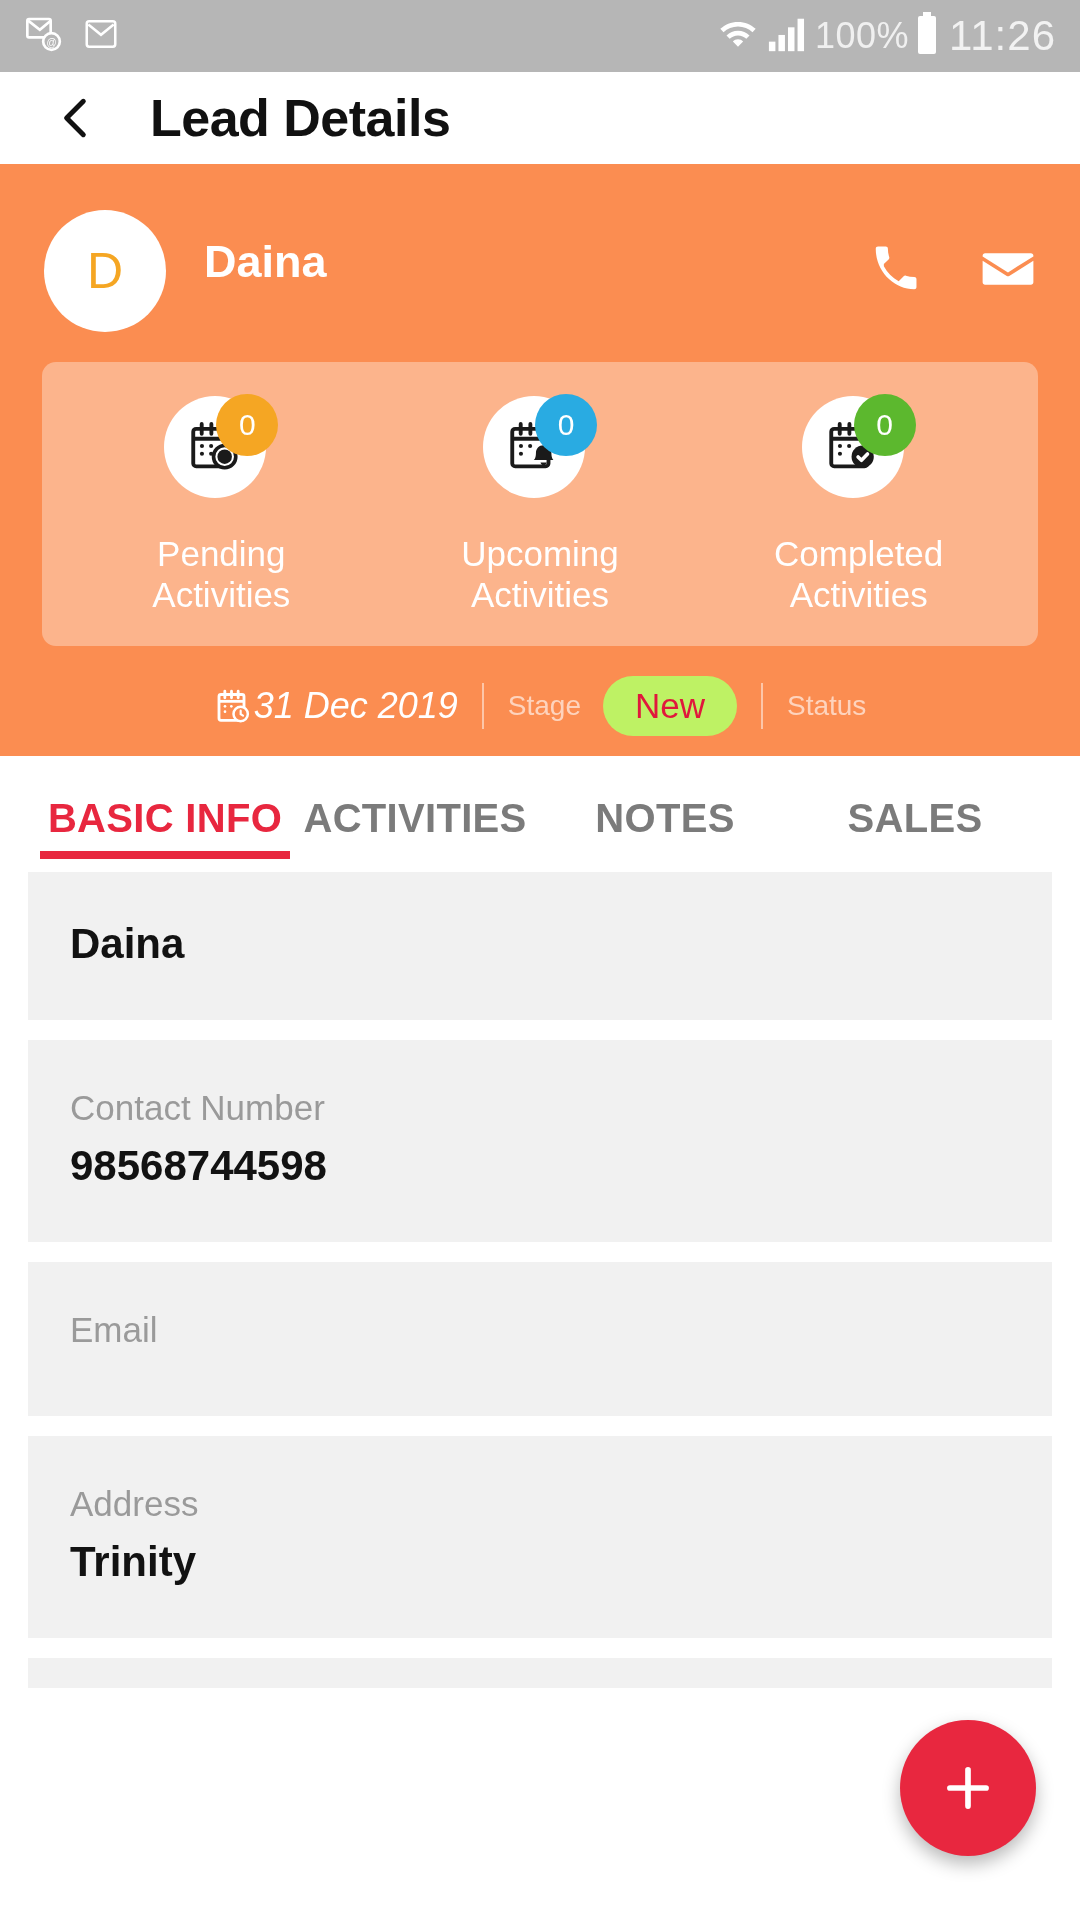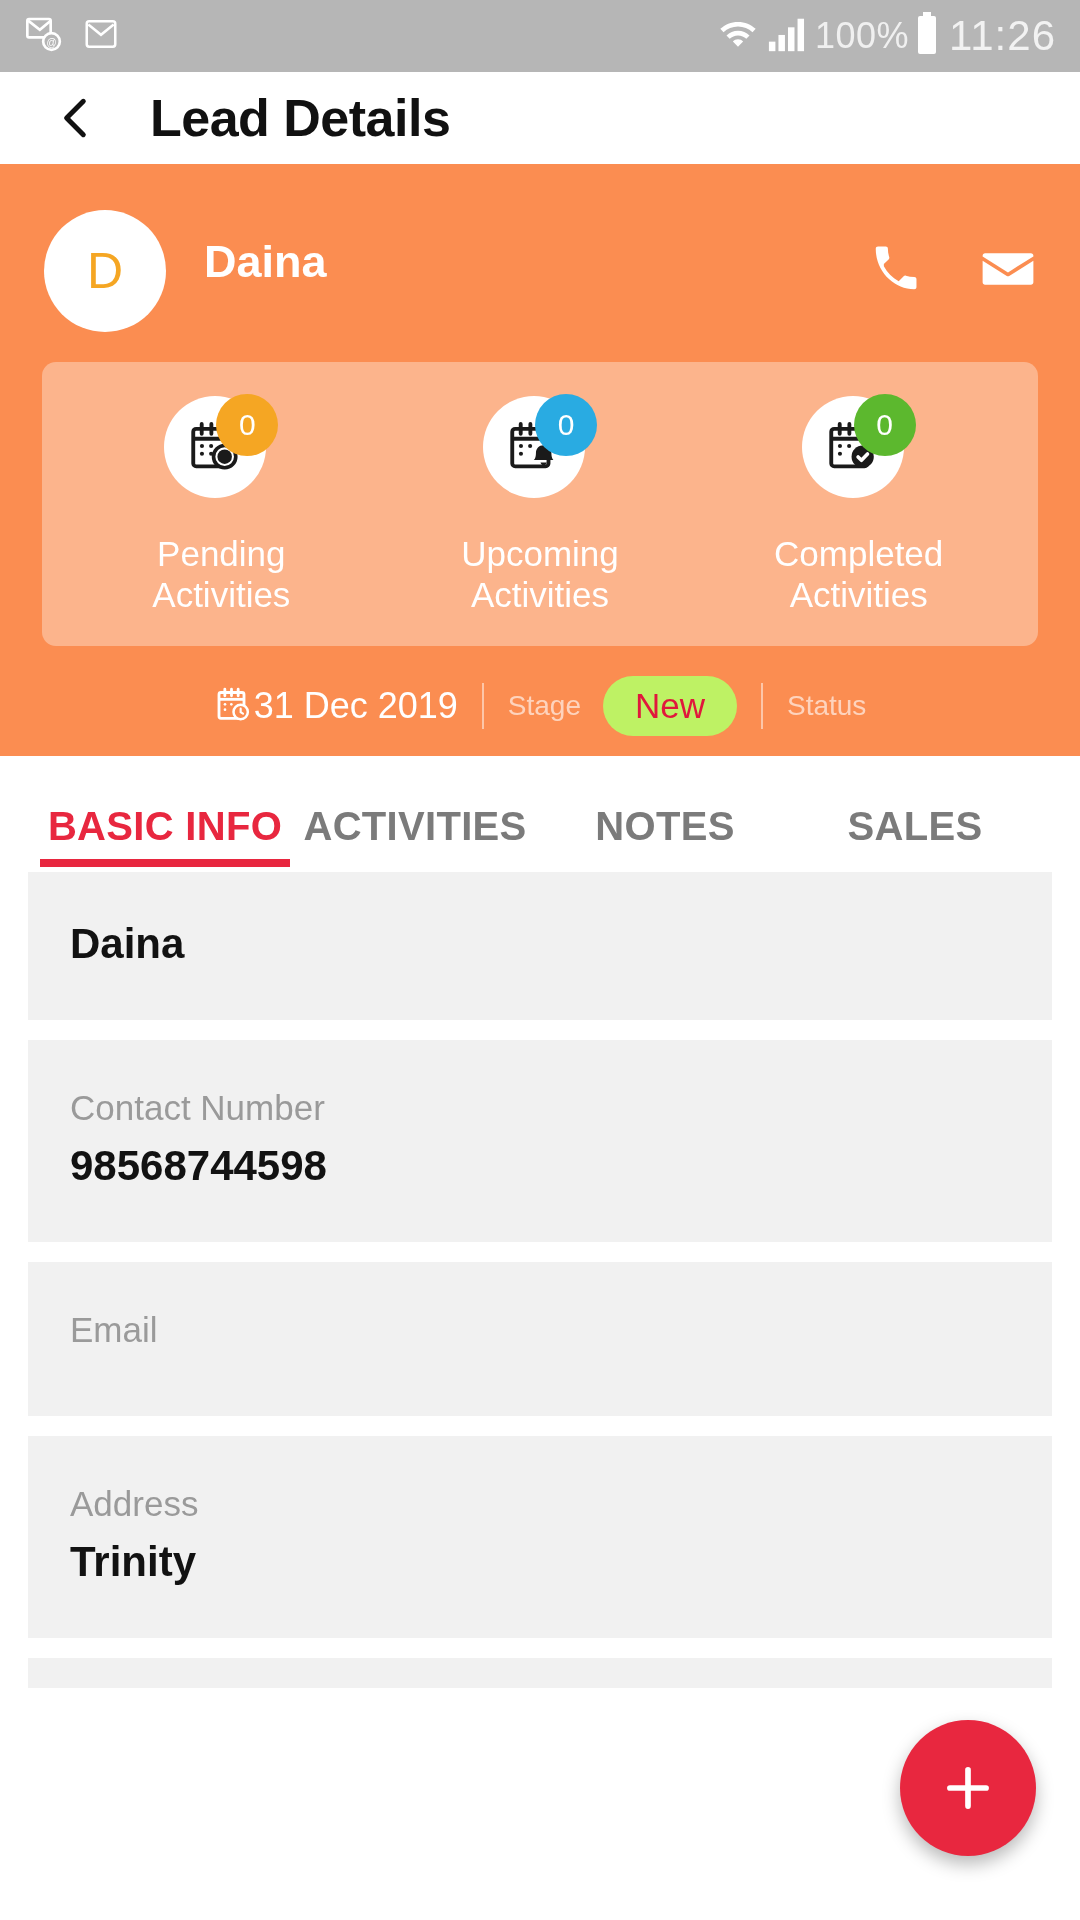--- a/index.html
+++ b/index.html
@@ -62,30 +62,30 @@
     display:flex; align-items:center; justify-content:center;
     color:#ffffff; font-size:30px; font-weight:400;
   }
   .act-label {
     margin-top:26px; text-align:center; color:#ffffff;
     font-size:35px; line-height:1.17; font-weight:400;
   }
 
   
   .meta { display:flex; align-items:center; justify-content:center; gap:0; margin-top:30px; padding-bottom:6px; }
-  .meta-date { display:flex; align-items:flex-start; gap:0; color:#ffffff; font-size:36px; }
+  .meta-date { display:flex; align-items:flex-end; gap:0; color:#ffffff; font-size:36px;font-style:italic; }
   .meta-sep { width:2px; height:46px; background:rgba(255,255,255,0.5); margin:0 24px; }
   .meta-muted { color:rgba(255,255,255,0.62); font-size:28px; }
   .meta-pill {
     background:#bef264; color:#e0183c; font-size:35px;
     padding:10px 32px; border-radius:40px; margin-left:22px; cursor:pointer;
   }
 
   
-  .tabs { display:flex; align-items:flex-start; background:#ffffff; height:116px; padding:16px 40px; }
+  .tabs { display:flex; align-items:flex-start; background:#ffffff; height:116px; padding:8px 40px; }
   .tab {
     flex:1; text-align:center; font-size:40px; font-weight:700; color:#7b7b7b;
     letter-spacing:0.3px; padding-top:32px; position:relative; cursor:pointer;
   }
   .tab.active { color:#e8273f; }
   .tab.active::after {
     content:""; position:absolute; left:0; right:0; bottom:-18px; height:8px;
     background:#e8273f;
   }
 

